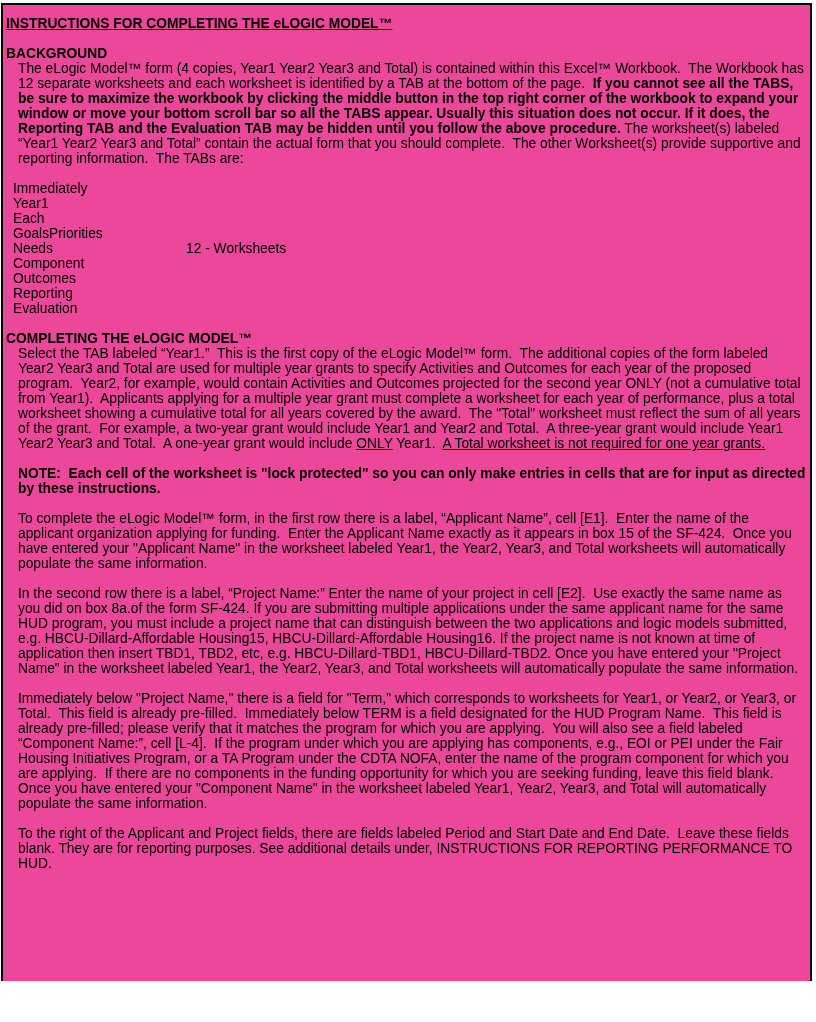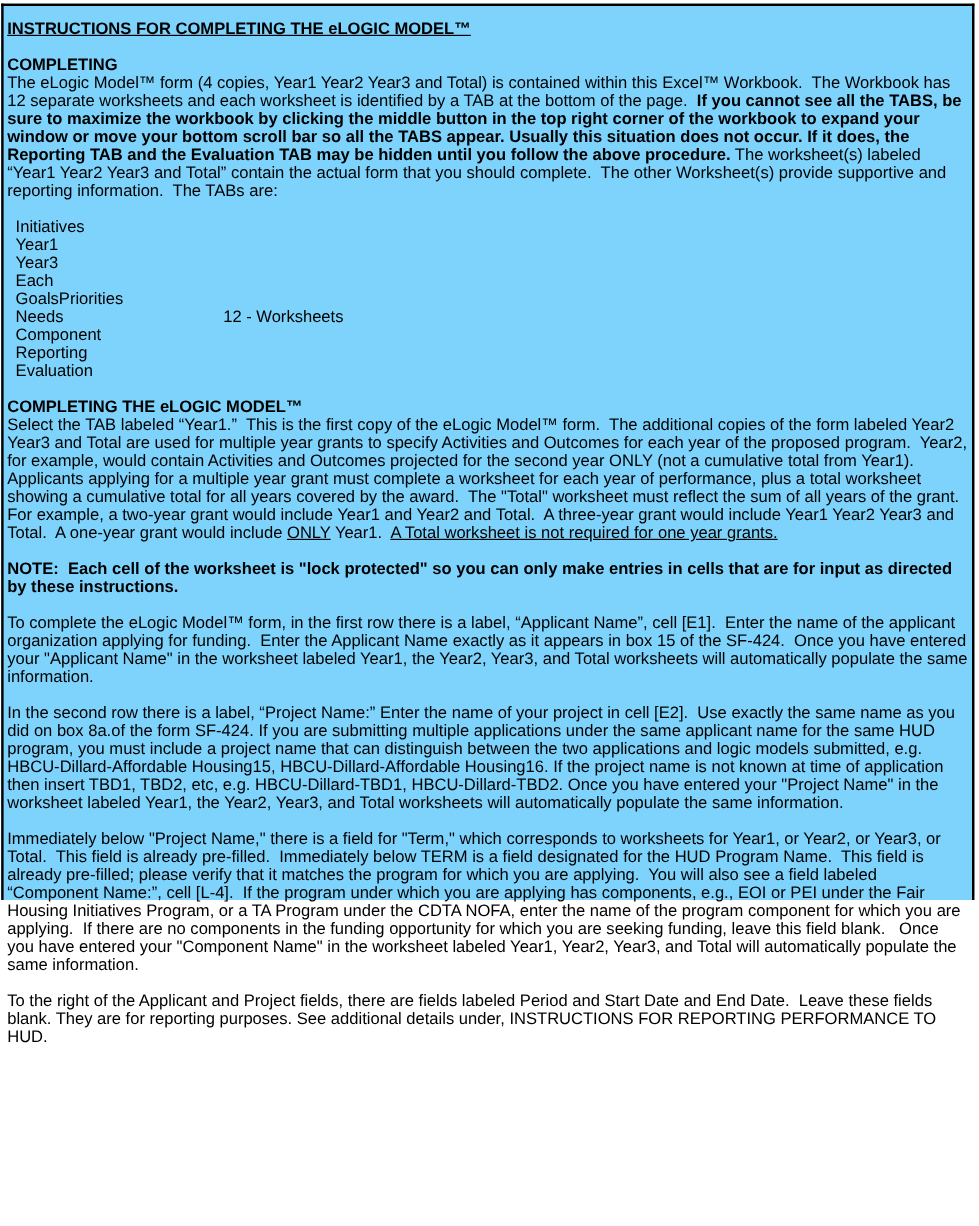--- a/index.html
+++ b/index.html
@@ -15,36 +15,36 @@
     font-family: "Liberation Sans", sans-serif;
     font-size: 13.8px;
     line-height: 15px;
     color: #000000;
   }
   .sheet {
     position: absolute;
     left: 1px;
     top: 3px;
     width: 811px;
-    height: 747px;
+    height: 978px;
     box-sizing: border-box;
     border: 2px solid #000000;
     border-bottom: none;
     padding: 11px 3px 0 3px;
-    background: #7dd3fc;
+    background: #ec4899;
   }
   h1, h2 {
     font-size: inherit;
     line-height: inherit;
     font-weight: bold;
     margin: 0;
   }
   h1 { text-decoration: underline; margin-bottom: 15px; }
   p {
-    margin: 0 0 15px 0;
+    margin: 0 0 15px 12px;
     white-space: pre-wrap;
   }
   .b { font-weight: bold; }
   .u { text-decoration: underline; }
   .tab-list {
     margin: 0 0 15px 0;
     padding-left: 7px;
   }
   .tab-row {
     position: relative;
@@ -57,31 +57,31 @@
     white-space: pre;
   }
 </style>
 </head>
 <body>
 
 <div class="sheet">
 
   <h1>INSTRUCTIONS FOR COMPLETING THE eLOGIC MODEL™</h1>
 
-  <h2>COMPLETING</h2>
+  <h2>BACKGROUND</h2>
   <p><span>The eLogic Model™ form (4 copies, Year1 Year2 Year3 and Total) is contained within this Excel™ Workbook.  The Workbook has 12 separate worksheets and each worksheet is identified by a TAB at the bottom of the page.  </span><span class="b">If you cannot see all the TABS, be sure to maximize the workbook by clicking the middle button in the top right corner of the workbook to expand your window or move your bottom scroll bar so all the TABS appear. Usually this situation does not occur. If it does, the Reporting TAB and the Evaluation TAB may be hidden until you follow the above procedure.</span><span> The worksheet(s) labeled “Year1 Year2 Year3 and Total” contain the actual form that you should complete.  The other Worksheet(s) provide supportive and reporting information.  The TABs are:</span></p>
 
   <div class="tab-list">
-    <div class="tab-row"><span>Initiatives</span></div>
+    <div class="tab-row"><span>Immediately</span></div>
     <div class="tab-row"><span>Year1</span></div>
-    <div class="tab-row"><span>Year3</span></div>
     <div class="tab-row"><span>Each</span></div>
     <div class="tab-row"><span>GoalsPriorities</span><span class="annot">12 - Worksheets</span></div>
     <div class="tab-row"><span>Needs</span></div>
     <div class="tab-row"><span>Component</span></div>
+    <div class="tab-row"><span>Outcomes</span></div>
     <div class="tab-row"><span>Reporting</span></div>
     <div class="tab-row"><span>Evaluation</span></div>
   </div>
 
   <h2>COMPLETING THE eLOGIC MODEL™</h2>
   <p><span>Select the TAB labeled “Year1.”  This is the first copy of the eLogic Model™ form.  The additional copies of the form labeled Year2 Year3 and Total are used for multiple year grants to specify Activities and Outcomes for each year of the proposed program.  Year2, for example, would contain Activities and Outcomes projected for the second year ONLY (not a cumulative total from Year1).  Applicants applying for a multiple year grant must complete a worksheet for each year of performance, plus a total worksheet showing a cumulative total for all years covered by the award.  The "Total" worksheet must reflect the sum of all years of the grant.  For example, a two-year grant would include Year1 and Year2 and Total.  A three-year grant would include Year1 Year2 Year3 and Total.  A one-year grant would include </span><span class="u">ONLY</span><span> Year1.  </span><span class="u">A Total worksheet is not required for one year grants.</span></p>
 
   <p class="b">NOTE:  Each cell of the worksheet is "lock protected" so you can only make entries in cells that are for input as directed by these instructions.</p>
 
   <p>To complete the eLogic Model™ form, in the first row there is a label, “Applicant Name”, cell [E1].  Enter the name of the applicant organization applying for funding.  Enter the Applicant Name exactly as it appears in box 15 of the SF-424.  Once you have entered your "Applicant Name" in the worksheet labeled Year1, the Year2, Year3, and Total worksheets will automatically populate the same information.</p>

